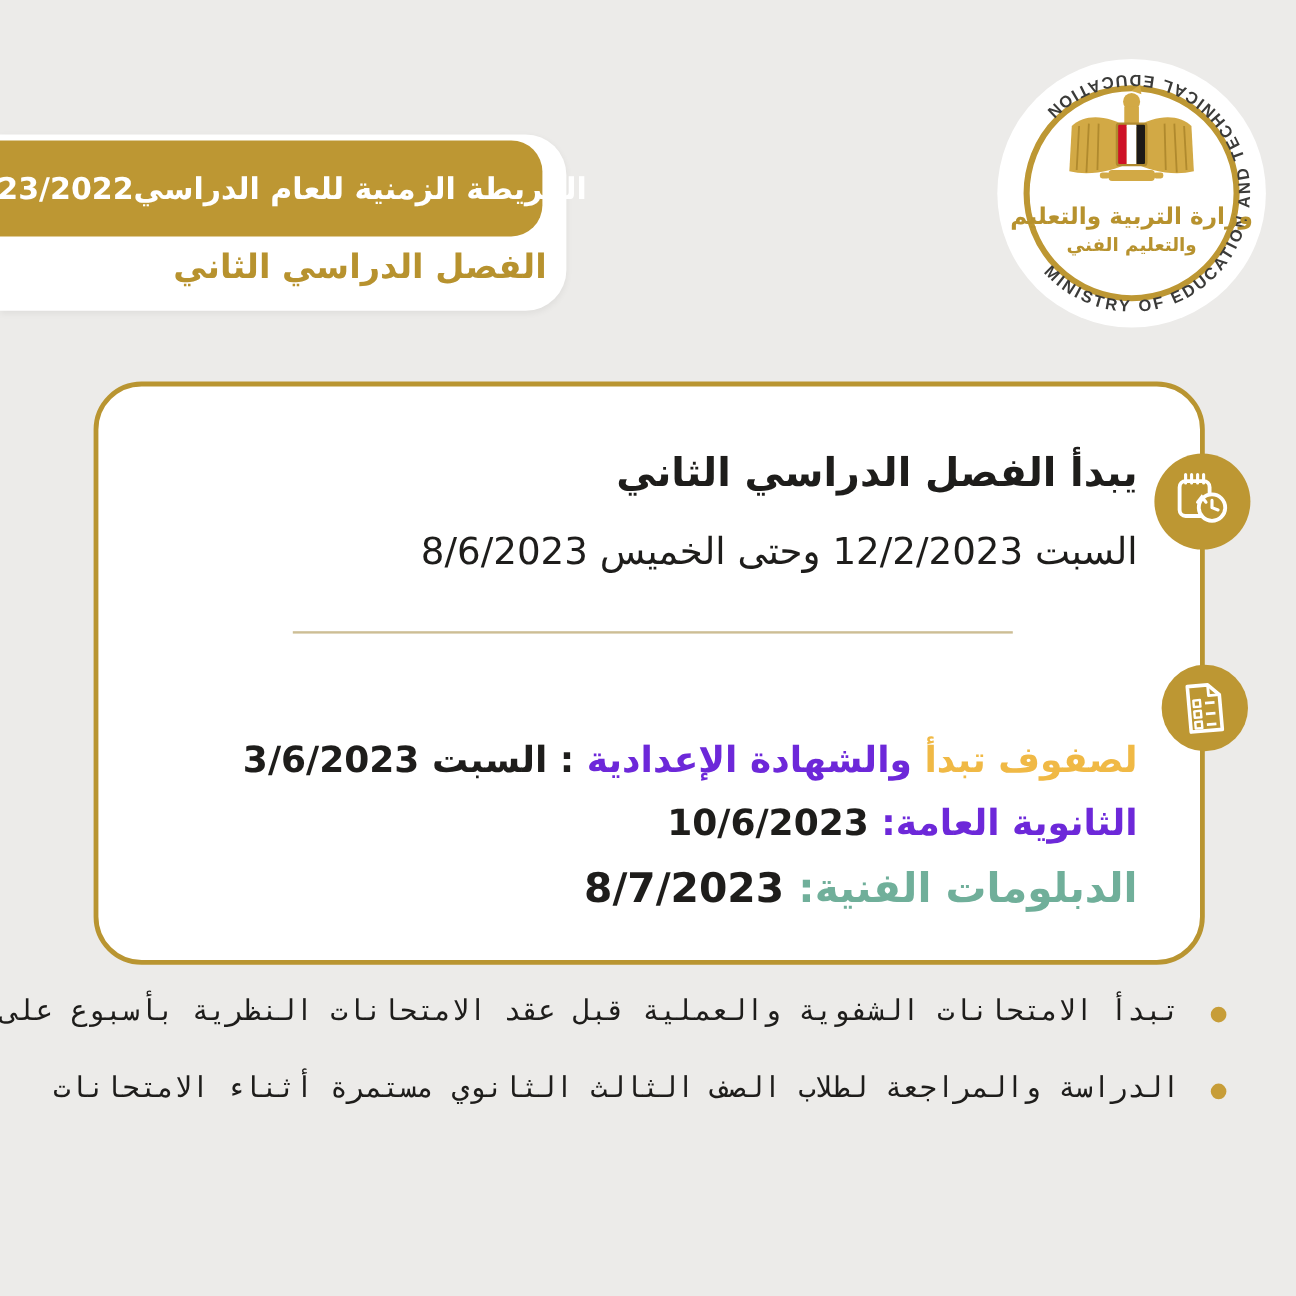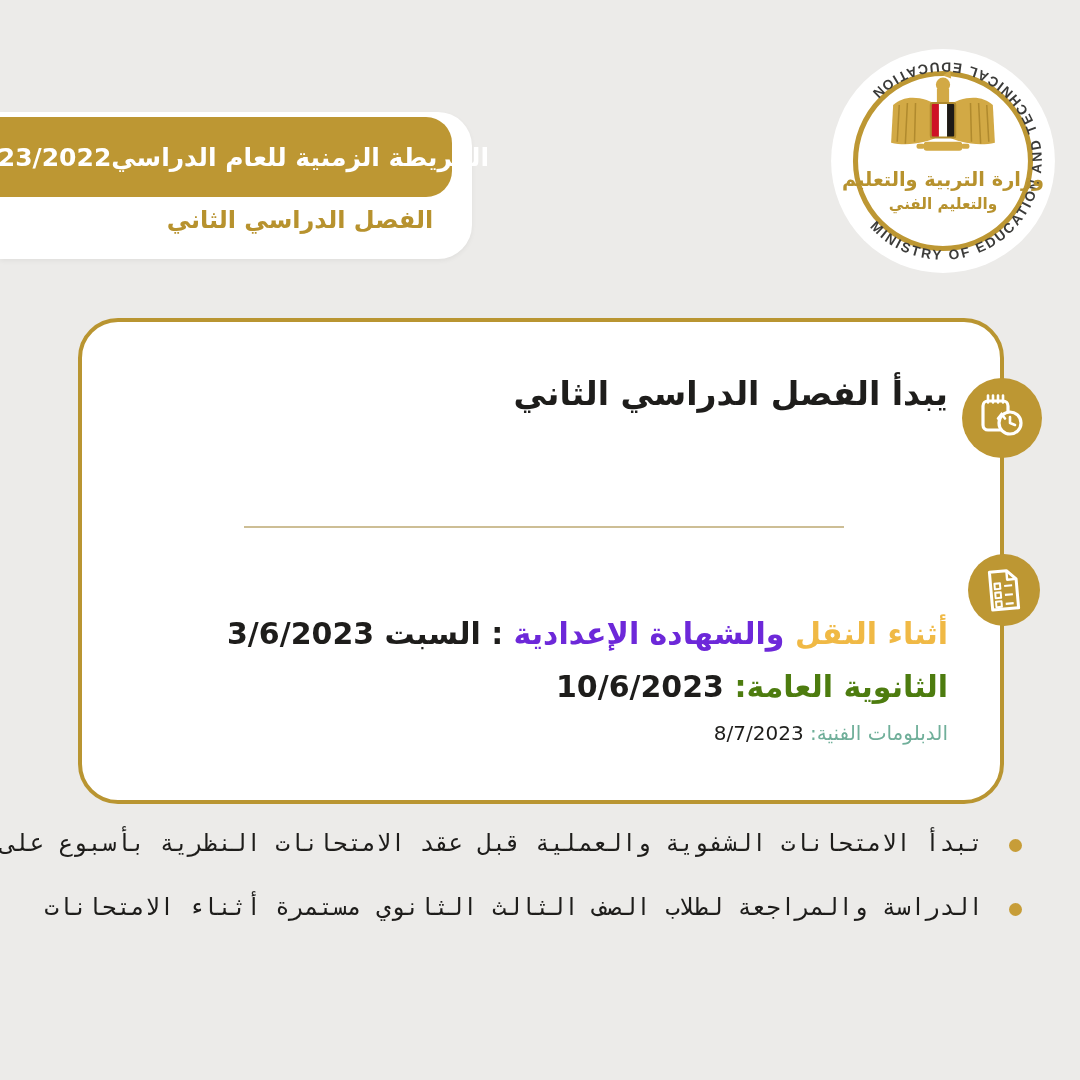--- a/index.html
+++ b/index.html
@@ -7,39 +7,39 @@
         font-family:"DejaVu Sans",sans-serif;color:#1E1D1B;}
 
   
   .banner-white{position:absolute;left:0;top:112px;width:472px;height:147px;background:#FFFFFF;
                 border-radius:0 34px 34px 0;box-shadow:0 2px 5px rgba(0,0,0,.05);}
   .banner-gold{position:absolute;left:0;top:117px;width:452px;height:80px;background:#BD9733;
                border-radius:0 26px 26px 0;display:flex;align-items:center;justify-content:center;
                padding:0 10px;box-sizing:border-box;}
   .banner-title{direction:rtl;white-space:nowrap;color:#FFFFFF;font-size:25px;font-weight:700;}
   .banner-sub{position:absolute;left:130px;top:206px;width:340px;text-align:center;direction:rtl;
-              color:#B7922E;font-size:24px;font-weight:700;white-space:nowrap;}
+              color:#B7922E;font-size:28px;font-weight:700;white-space:nowrap;}
 
   
   .logo{position:absolute;left:826px;top:44px;}
 
   
   .card{position:absolute;left:78px;top:318px;width:926px;height:486px;background:#FFFFFF;
         border:4px solid #B99531;border-radius:40px;box-sizing:border-box;}
   .card .row{position:absolute;right:52px;direction:rtl;text-align:center;white-space:nowrap;}
   .card-title{top:52px;font-size:33px;font-weight:800;}
   .card-dates{top:120px;font-size:31px;font-weight:500;}
   .divider{position:absolute;left:162px;top:204px;width:600px;height:2px;background:#CDBE95;}
   .exams-title{top:240px;font-size:31px;font-weight:800;}
   .r1{top:294px;font-size:30px;font-weight:700;}
   .r2{top:347px;font-size:30px;font-weight:700;}
-  .r3{top:399px;font-size:20px;font-weight:400;}
+  .r3{top:399px;font-size:34px;font-weight:700;}
   .t-gold{color:#F0B945;}
   .t-purple{color:#6d28d9;}
-  .t-blue{color:#4d7c0f;}
+  .t-blue{color:#6d28d9;}
   .t-teal{color:#70AF9A;}
   .t-dark{color:#1E1D1B;margin-left:20px;}
 
   
   .badge{position:absolute;}
   .badge1{left:960px;top:376px;}
   .badge2{left:966px;top:552px;}
 
   
   .notes{position:absolute;top:826px;right:58px;width:860px;direction:rtl;}
@@ -86,23 +86,24 @@
       <rect x="96" y="96" width="38" height="9" rx="3" fill="#D2A945"></rect>
       <rect x="89" y="98" width="8" height="5" rx="2" fill="#D2A945"></rect>
       <rect x="133" y="98" width="8" height="5" rx="2" fill="#D2A945"></rect>
     </g>
     <text x="115" y="140" text-anchor="middle" font-size="19" font-weight="bold" fill="#B7922E">وزارة التربية والتعليم</text>
     <text x="115" y="162" text-anchor="middle" font-size="15" font-weight="bold" fill="#B7922E">والتعليم الفني</text>
   </svg>
 
   <div class="card">
     <div class="row card-title">يبدأ الفصل الدراسي الثاني</div>
+    <div class="row card-dates">السبت 12/2/2023 وحتى الخميس 8/6/2023</div>
     <div class="divider"></div>
     <div class="row r1">
-      <span class="t-gold">أثناء النقل</span>
+      <span class="t-gold">لصفوف تبدأ</span>
       <span class="t-purple">والشهادة الإعدادية</span>
       <span class="t-dark">: السبت 3/6/2023</span>
     </div>
     <div class="row r2">
       <span class="t-blue">الثانوية العامة:</span>
       <span class="t-dark">10/6/2023</span>
     </div>
     <div class="row r3">
       <span class="t-teal">الدبلومات الفنية:</span>
       <span class="t-dark">8/7/2023</span>

